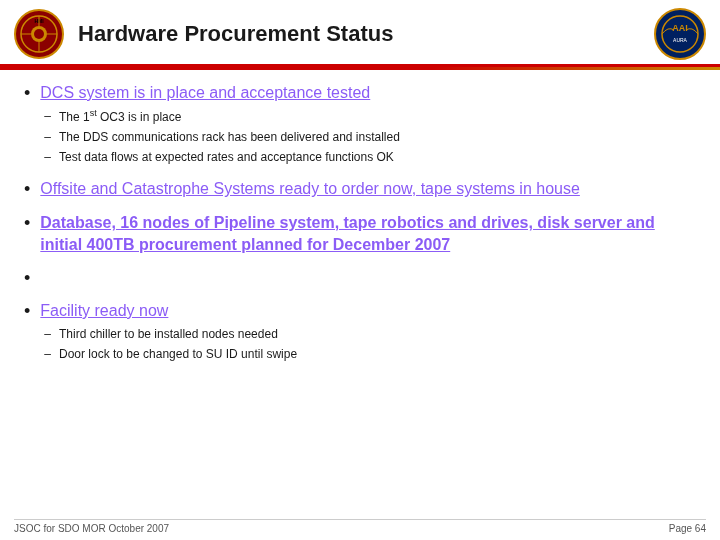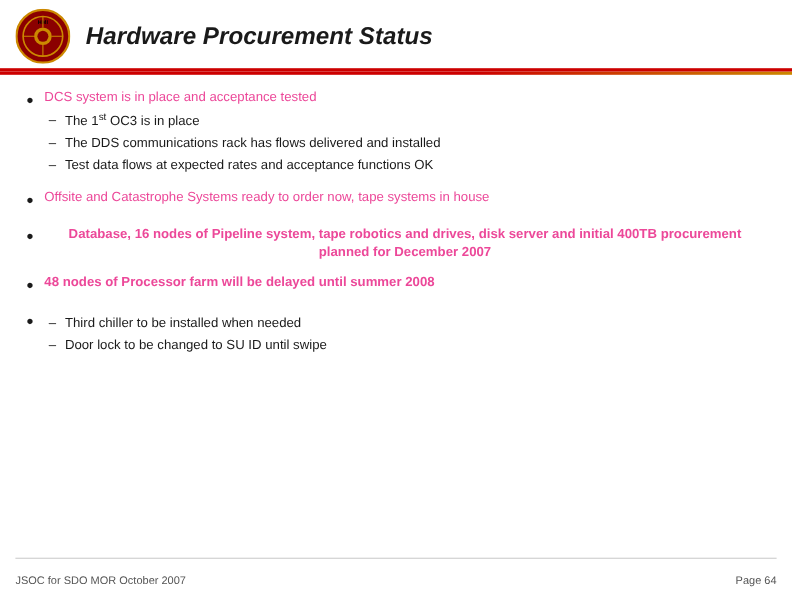--- a/index.html
+++ b/index.html
@@ -24,21 +24,20 @@
       position: relative;
     }
 
     .header-title {
       flex: 1;
       text-align: left;
       padding-left: 14px;
       font-size: 22px;
       font-weight: bold;
       color: #1a1a1a;
-      font-style: italic;
     }
 
     
     .header-line {
       height: 3px;
       background: linear-gradient(to right, #cc0000 60%, #cc8800 100%);
       margin: 0;
     }
 
     
@@ -54,28 +53,28 @@
 
     .bullet-dot {
       font-size: 18px;
       line-height: 1.3;
       margin-right: 10px;
       flex-shrink: 0;
       color: #1a1a1a;
     }
 
     .bullet-text {
-      font-size: 12px;
+      font-size: 16px;
       line-height: 1.4;
-      color: #ec4899;
+      color: #8b5cf6;
+      text-decoration: underline;
     }
 
     .bullet-text.bold {
       font-weight: bold;
-      text-align: center;
     }
 
     .sub-items {
       margin-top: 3px;
       padding-left: 4px;
     }
 
     .sub-item {
       display: flex;
       align-items: flex-start;
@@ -105,21 +104,21 @@
     .footer {
       position: absolute;
       bottom: 6px;
       left: 14px;
       right: 14px;
       display: flex;
       justify-content: space-between;
       font-size: 10px;
       color: #555;
       border-top: 1px solid #ccc;
-      padding-top: 15px;
+      padding-top: 3px;
     }
   </style>
 </head>
 <body>
 
 <div class="header">
 
   <div style="width:50px;height:50px;flex-shrink:0;">
     <svg width="50" height="50" viewBox="0 0 50 50">
       <circle cx="25" cy="25" r="24" fill="#8B0000" stroke="#cc8800" stroke-width="2"></circle>
@@ -130,38 +129,49 @@
 
       <line x1="25" y1="7" x2="25" y2="17" stroke="#cc8800" stroke-width="1"></line>
       <line x1="25" y1="33" x2="25" y2="43" stroke="#cc8800" stroke-width="1"></line>
       <line x1="7" y1="25" x2="17" y2="25" stroke="#cc8800" stroke-width="1"></line>
       <line x1="33" y1="25" x2="43" y2="25" stroke="#cc8800" stroke-width="1"></line>
     </svg>
   </div>
 
   <h1 class="header-title">Hardware Procurement Status</h1>
 
+  <div style="width:52px;height:52px;flex-shrink:0;">
+    <svg width="52" height="52" viewBox="0 0 52 52">
+      <circle cx="26" cy="26" r="25" fill="#002060" stroke="#cc8800" stroke-width="2"></circle>
+      <circle cx="26" cy="26" r="18" fill="none" stroke="#cc8800" stroke-width="1.5"></circle>
+      <text x="26" y="23" text-anchor="middle" fill="#cc8800" font-size="9" font-family="Arial" font-weight="bold">AAI</text>
+      <text x="26" y="34" text-anchor="middle" fill="#ffffff" font-size="5" font-family="Arial">AURA</text>
+
+      <path d="M8 26 Q14 18 20 22" stroke="#cc8800" stroke-width="1" fill="none"></path>
+      <path d="M44 26 Q38 18 32 22" stroke="#cc8800" stroke-width="1" fill="none"></path>
+    </svg>
+  </div>
 </div>
 
 <div class="header-line"></div>
 
 <div class="content">
 
   <div class="bullet-item">
     <span class="bullet-dot">•</span>
     <div>
       <span class="bullet-text">DCS system is in place and acceptance tested</span>
       <div class="sub-items">
         <div class="sub-item">
           <span class="sub-dash">–</span>
           <span class="sub-text">The 1<sup>st</sup> OC3 is in place</span>
         </div>
         <div class="sub-item">
           <span class="sub-dash">–</span>
-          <span class="sub-text">The DDS communications rack has flows delivered and installed</span>
+          <span class="sub-text">The DDS communications rack has been delivered and installed</span>
         </div>
         <div class="sub-item">
           <span class="sub-dash">–</span>
           <span class="sub-text">Test data flows at expected rates and acceptance functions OK</span>
         </div>
       </div>
     </div>
   </div>
 
   <div class="bullet-item">
@@ -169,30 +179,30 @@
     <span class="bullet-text">Offsite and Catastrophe Systems ready to order now, tape systems in house</span>
   </div>
 
   <div class="bullet-item">
     <span class="bullet-dot">•</span>
     <span class="bullet-text bold">Database, 16 nodes of Pipeline system, tape robotics and drives, disk server and initial 400TB procurement planned for December 2007</span>
   </div>
 
   <div class="bullet-item">
     <span class="bullet-dot">•</span>
-    <span class="bullet-text bold">48 nodes of Processor farm will be delayed until summer 2008</span>
   </div>
 
   <div class="bullet-item">
     <span class="bullet-dot">•</span>
     <div>
+      <span class="bullet-text">Facility ready now</span>
       <div class="sub-items">
         <div class="sub-item">
           <span class="sub-dash">–</span>
-          <span class="sub-text">Third chiller to be installed when needed</span>
+          <span class="sub-text">Third chiller to be installed nodes needed</span>
         </div>
         <div class="sub-item">
           <span class="sub-dash">–</span>
           <span class="sub-text">Door lock to be changed to SU ID until swipe</span>
         </div>
       </div>
     </div>
   </div>
 
 </div>

